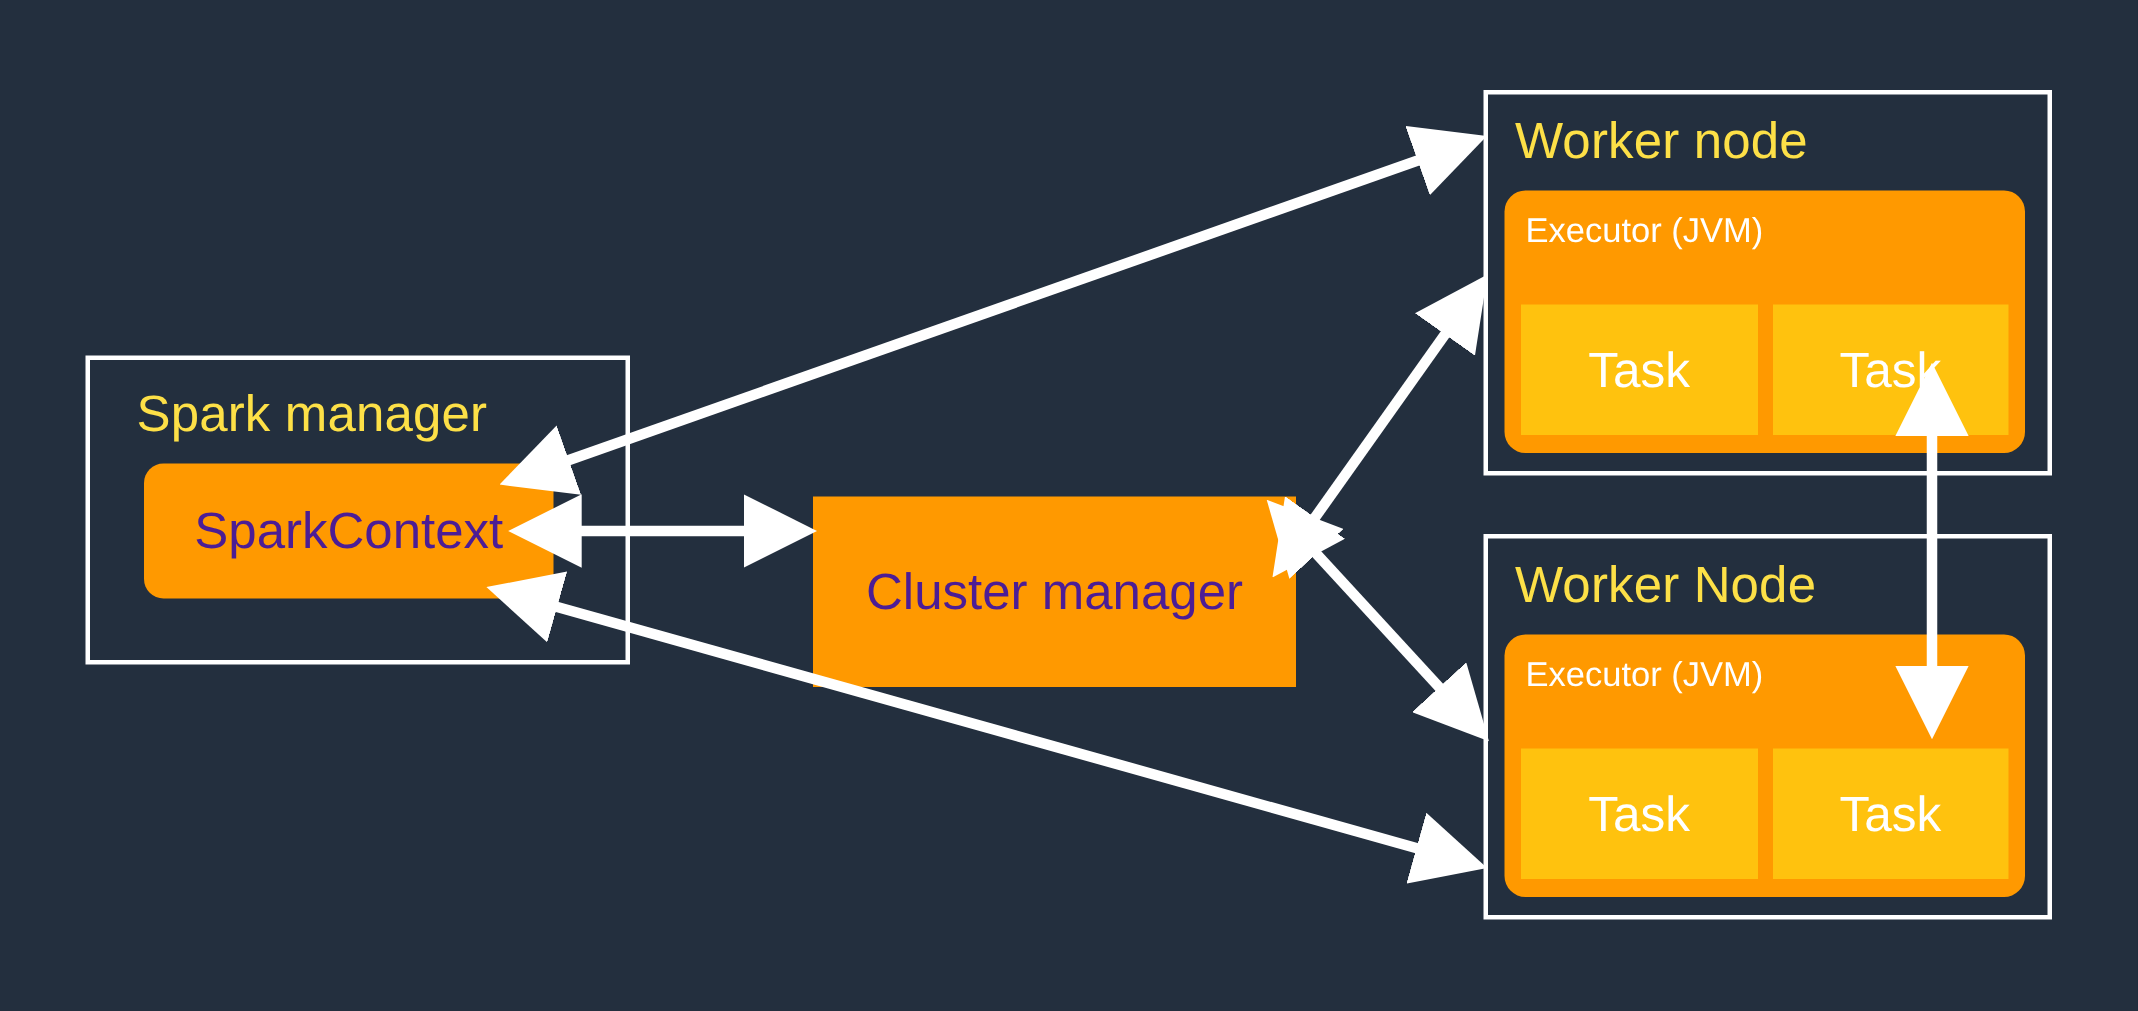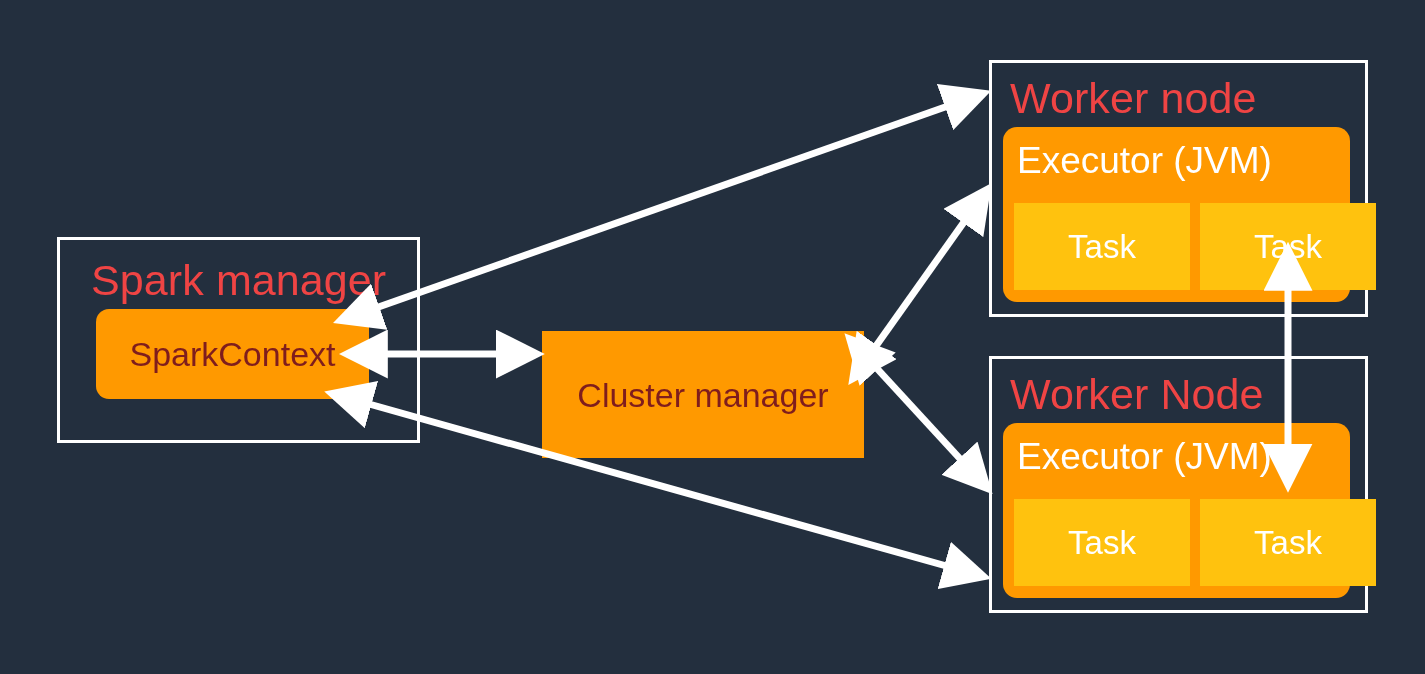--- a/index.html
+++ b/index.html
@@ -28,22 +28,22 @@
 
   
   .outline-box {
     position: absolute;
     border: 3px solid #FFFFFF;
     box-sizing: border-box;
     z-index: 2;
   }
   .box-title {
     position: absolute;
-    color: #ef4444;
-    font-size: 43px;
+    color: #fde047;
+    font-size: 34px;
     line-height: 1;
     white-space: nowrap;
     letter-spacing: 0.1px;
   }
 
   
   #spark-driver-box {
     left: 57px;
     top: 237px;
     width: 363px;
@@ -61,21 +61,21 @@
     width: 273px;
     height: 90px;
     background: #FF9900;
     border-radius: 13px;
     z-index: 3;
     display: flex;
     align-items: center;
     justify-content: center;
   }
   .orange-label {
-    color: #7f1d1d;
+    color: #4c1d95;
     font-size: 34px;
     line-height: 1;
     white-space: nowrap;
   }
 
   
   #cluster-manager-box {
     position: absolute;
     left: 542px;
     top: 291px;
@@ -115,30 +115,30 @@
     z-index: 3;
   }
   #executor-1 { left: 1003px; top: 127px; }
   #executor-2 { left: 1003px; top: 423px; }
 
   .executor-label {
     position: absolute;
     left: 14px;
     top: 15px;
     color: #FFFFFF;
-    font-size: 37px;
+    font-size: 23px;
     line-height: 1;
     white-space: nowrap;
   }
 
   .task-row {
     position: absolute;
     left: 11px;
     top: 76px;
-    width: 362px;
+    width: 325px;
     height: 87px;
     display: flex;
     gap: 10px;
   }
   .task-box {
     flex: 1 1 0;
     background: #FFC20E;
     display: flex;
     align-items: center;
     justify-content: center;

